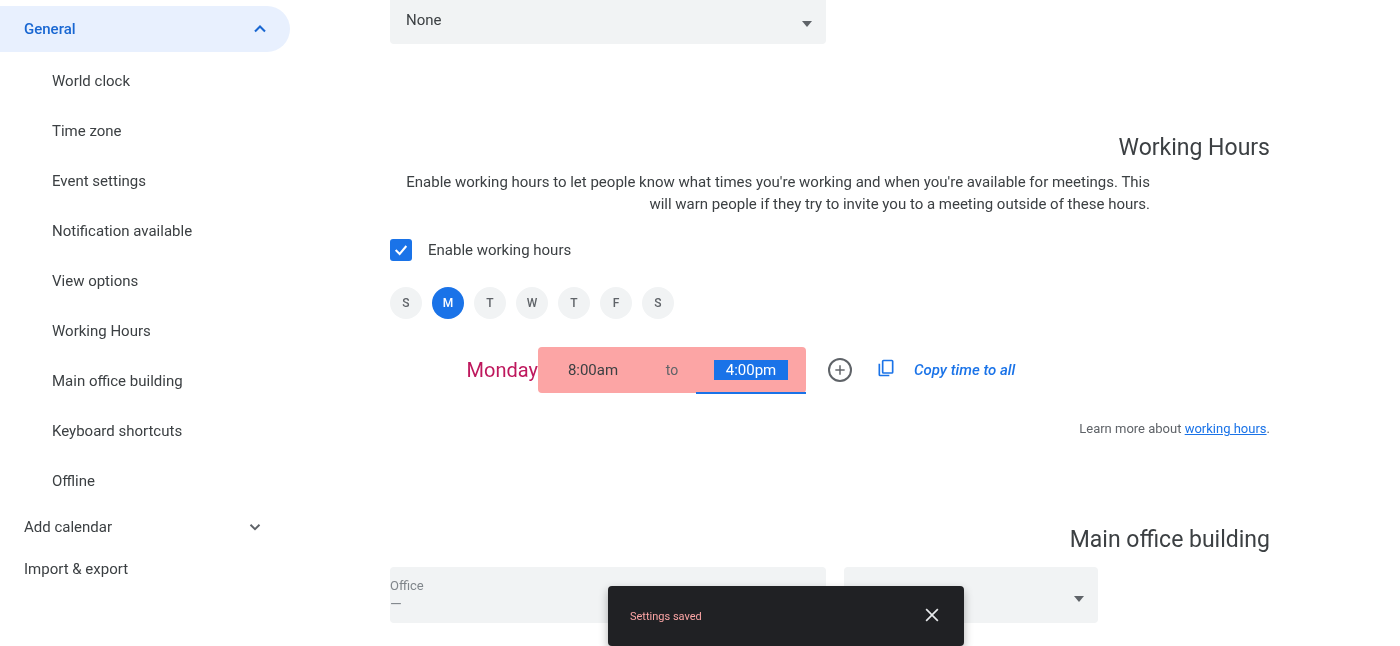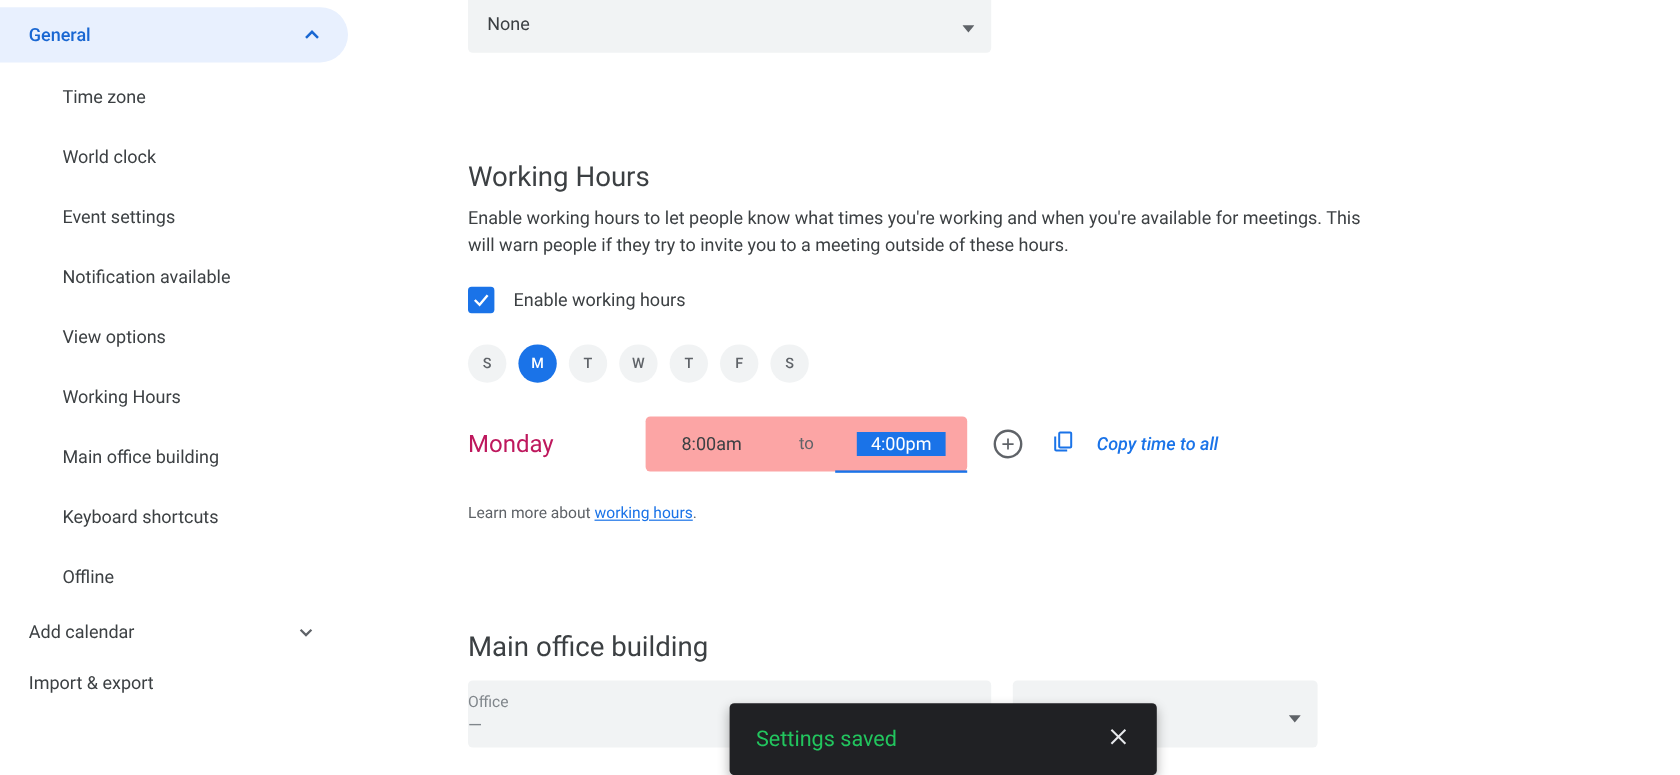--- a/index.html
+++ b/index.html
@@ -60,21 +60,21 @@
     padding: 0 26px 0 24px;
     font-size: 15px;
     color: #3c4043;
     cursor: pointer;
   }
   .sidebar-chevron {
     width: 18px; height: 18px; color: #5f6368;
   }
 
   
-  .content { flex: 1; padding: 0 0 0 100px; overflow: hidden; }
+  .content { flex: 1; padding: 0 0 0 100px; overflow: hidden; text-align: right; }
   .content-inner { width: 880px; padding-top: 0px; }
 
   .select-box {
     width: 436px; height: 48px;
     background: #f1f3f4;
     border-radius: 4px;
     display: flex; align-items: center;
     padding: 0 16px;
     position: relative;
     color: #3c4043;
@@ -172,25 +172,25 @@
   .learn-more a { color: #1a73e8; text-decoration: underline; cursor: pointer; }
 
   .office-row { display: flex; gap: 18px; margin-top: 14px; }
 
   
   .toast {
     position: absolute;
     left: 608px; bottom: 0px;
     width: 356px; height: 60px;
     background: #202124;
-    color: #22c55e;
+    color: #fca5a5;
     display: flex; align-items: center; justify-content: space-between;
     padding: 0 22px;
     border-radius: 4px;
-    font-size: 18px;
+    font-size: 11px;
     box-shadow: 0 4px 10px rgba(0,0,0,0.3);
   }
   .toast .close { cursor: pointer; }
   .toast .close svg { width: 20px; height: 20px; color: #e8eaed; }
 </style>
 </head>
 <body>
 
 <div class="layout">
 
@@ -198,24 +198,24 @@
     <div class="sidebar-section-header">
       <span>General</span>
       <span class="chevron">
         <svg viewBox="0 0 24 24" fill="none" stroke="currentColor" stroke-width="2.5">
             <polyline points="6 15 12 9 18 15"></polyline>
           </svg>
       </span>
     </div>
     <div class="subnav">
       <div class="subnav-item">
+          <span>World clock</span>
+        </div>
+      <div class="subnav-item">
           <span>Time zone</span>
-        </div>
-      <div class="subnav-item">
-          <span>World clock</span>
         </div>
       <div class="subnav-item">
           <span>Event settings</span>
         </div>
       <div class="subnav-item">
           <span>Notification available</span>
         </div>
       <div class="subnav-item">
           <span>View options</span>
         </div>

